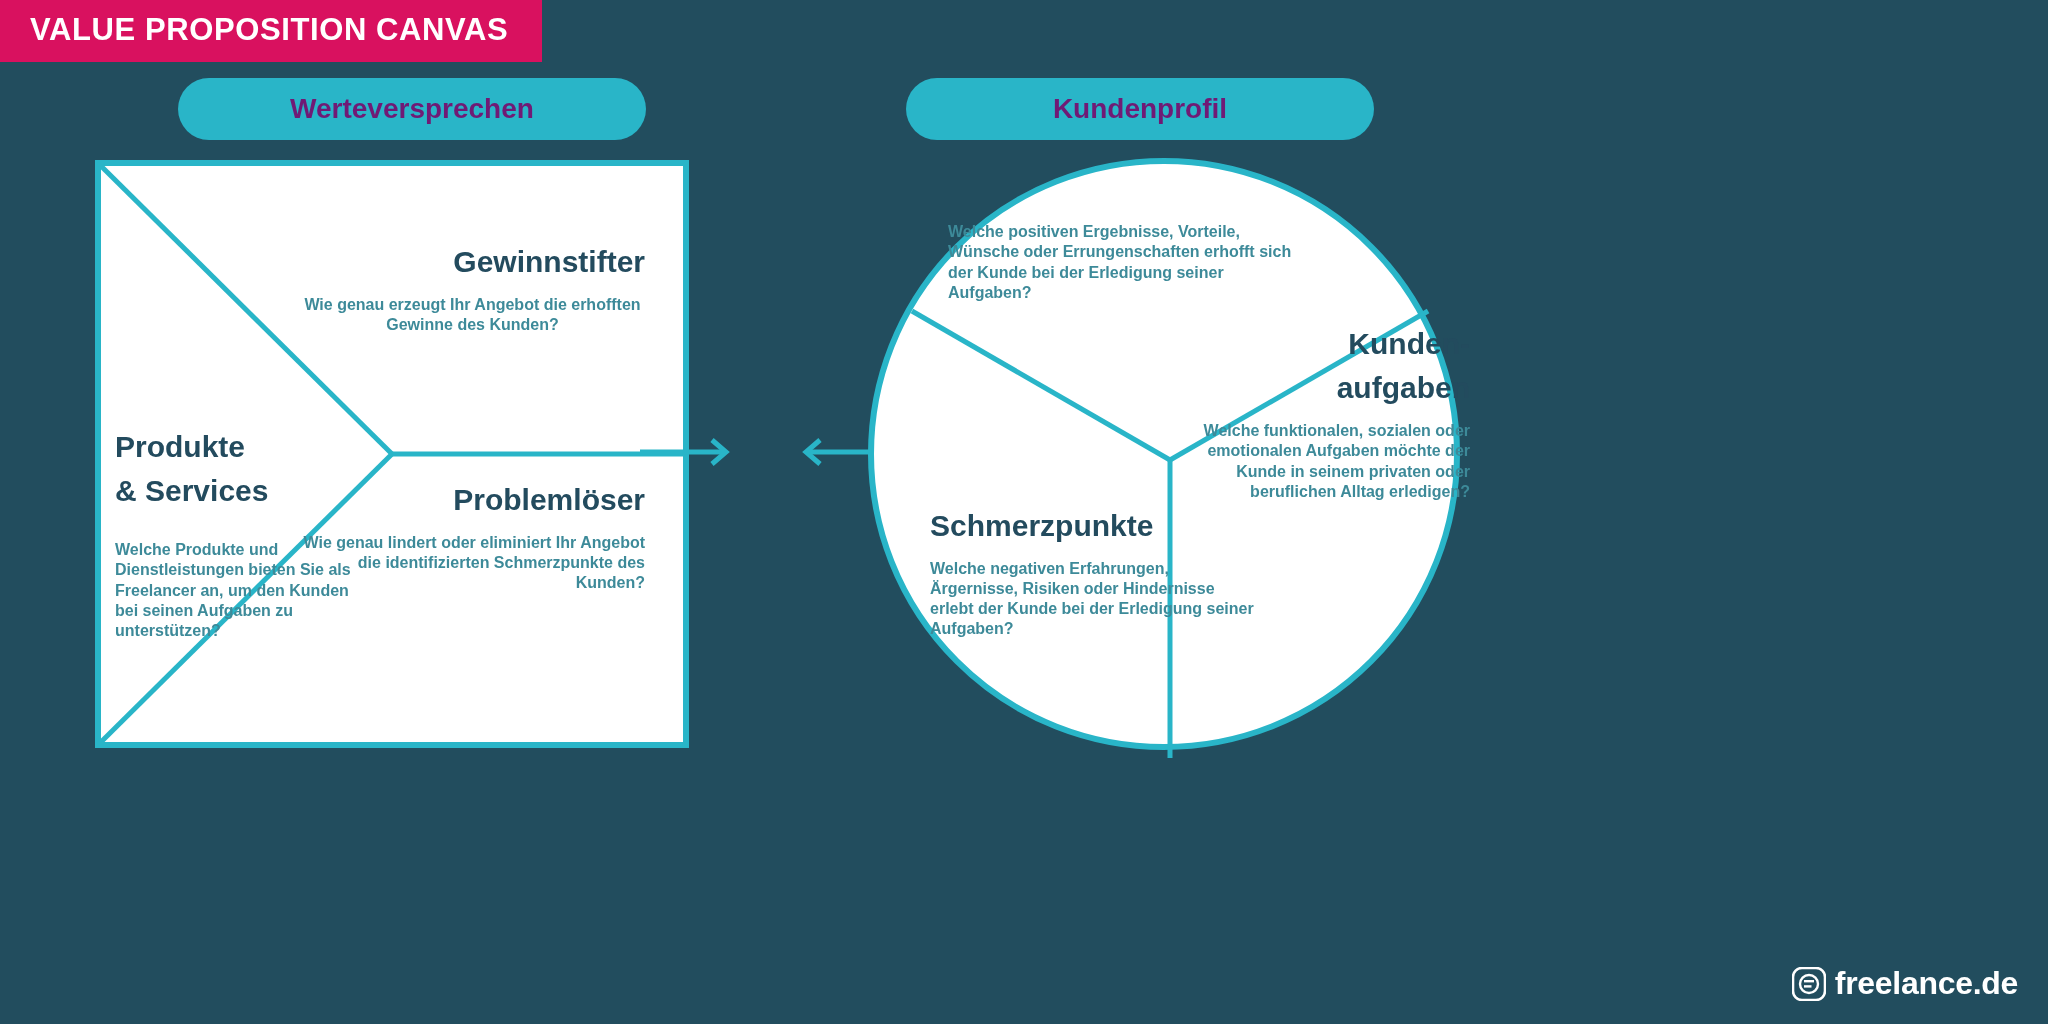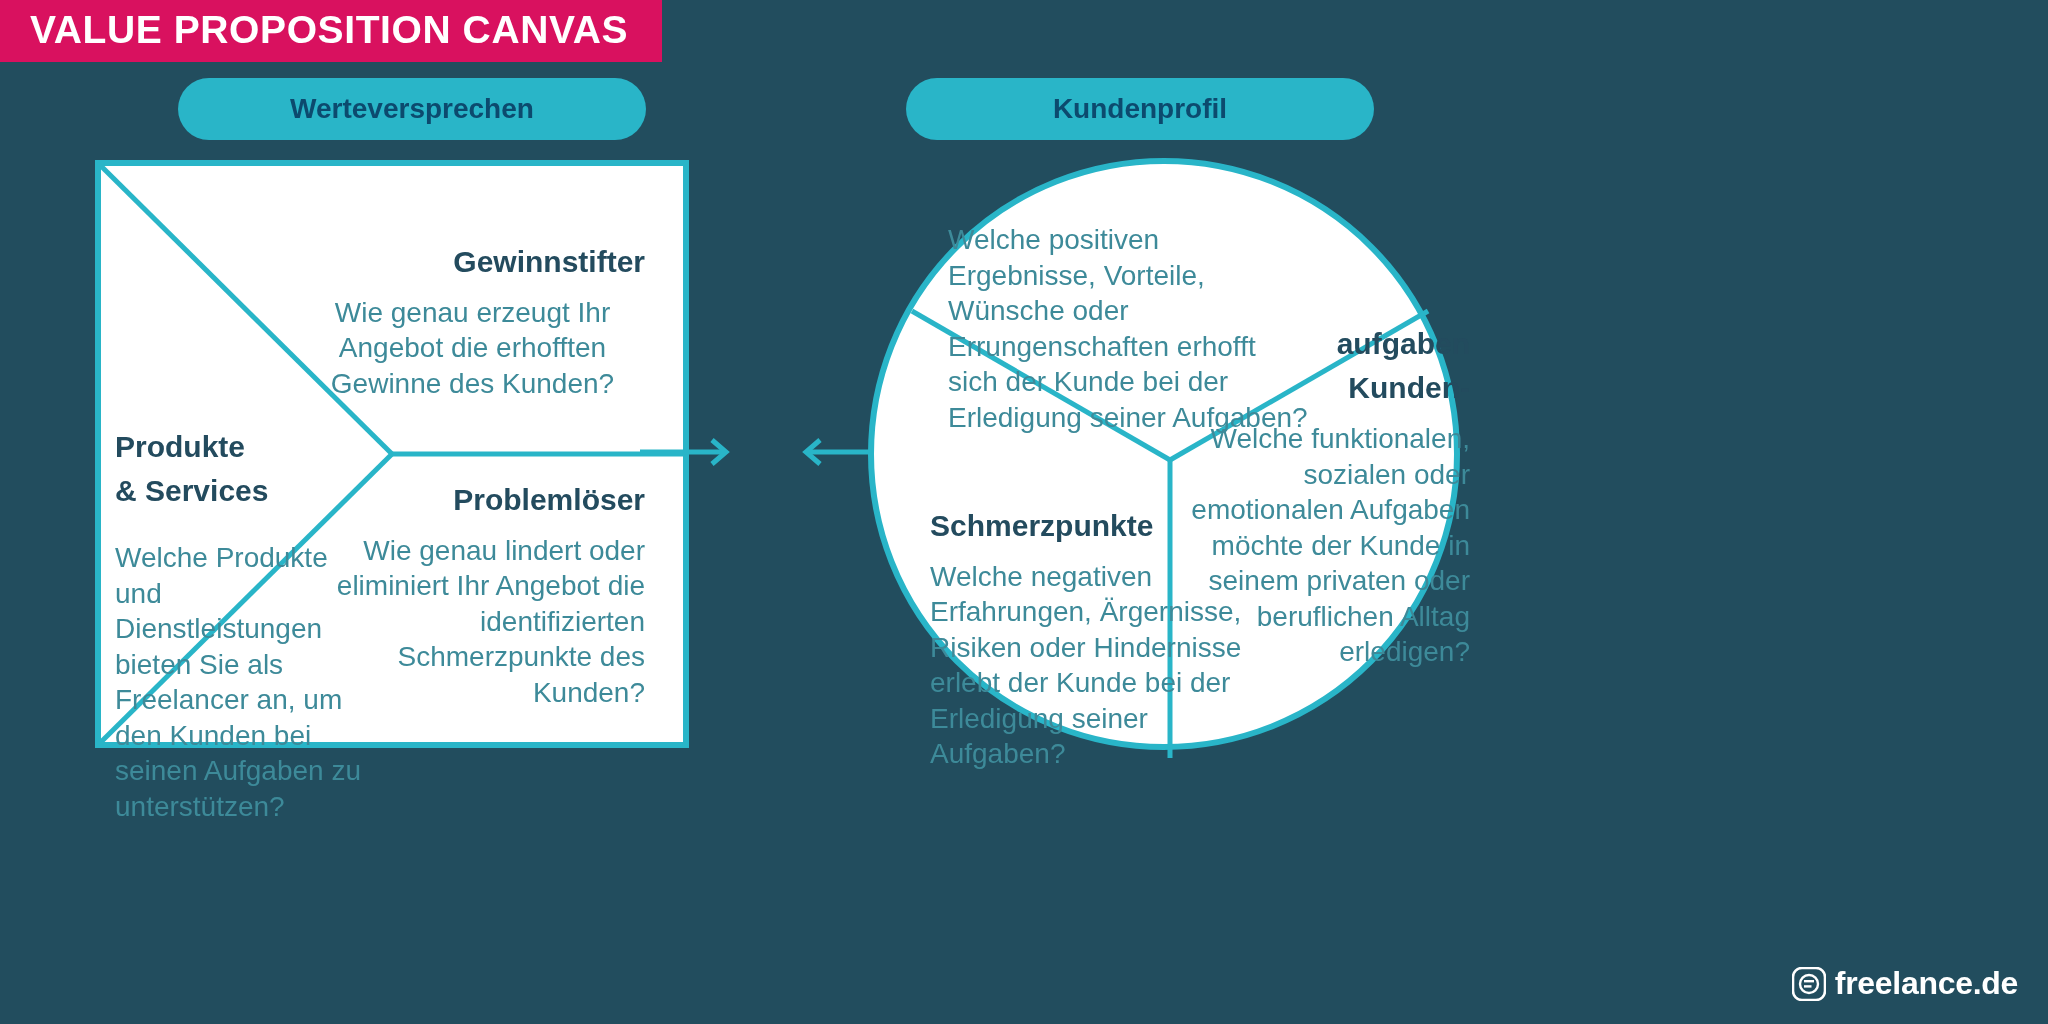--- a/index.html
+++ b/index.html
@@ -10,47 +10,47 @@
     overflow:hidden;position:relative;
   }
   .banner{
     position:absolute;left:0;top:0;
     background:#d9115f;
     padding:14px 34px 16px 30px;
     box-sizing:border-box;height:62px;
     display:flex;align-items:center;
   }
   .banner span{
-    color:#fff;font-size:39px;font-weight:bold;
+    color:#fff;font-size:31px;font-weight:bold;
     letter-spacing:0.6px;
   }
   .pill{
     position:absolute;height:62px;border-radius:31px;
     background:#29b5c8;display:flex;align-items:center;justify-content:center;
   }
-  .pill span{color:#0c4a6e;font-size:28px;font-weight:bold;}
+  .pill span{color:#701a75;font-size:28px;font-weight:bold;}
   #pill-left{left:178px;top:78px;width:468px;}
   #pill-right{left:906px;top:78px;width:468px;}
 
   
   #vp-square{
     position:absolute;left:95px;top:160px;width:594px;height:588px;
     background:#fff;border:6px solid #29b5c8;box-sizing:border-box;
   }
   #vp-square svg{position:absolute;left:0;top:0;}
 
   
   #cp-circle{
     position:absolute;left:868px;top:158px;width:592px;height:592px;
     border-radius:50%;background:#fff;border:6px solid #29b5c8;box-sizing:border-box;
   }
   #cp-circle svg{position:absolute;left:-6px;top:-6px;}
 
   .h-title{color:#234b5e;font-weight:bold;font-size:30px;line-height:1.45;}
-  .h-body{color:#3d8a99;font-size:28px;line-height:1.27;}
+  .h-body{color:#3d8a99;font-size:16px;line-height:1.27;font-weight:bold;}
 
   .blk{position:absolute;}
 
   
   #blk-produkte{left:115px;top:425px;width:250px;}
   #blk-produkte .h-body{margin-top:28px;}
   #blk-gewinnstifter{left:300px;top:240px;width:345px;text-align:right;}
   #blk-gewinnstifter .h-body{margin-top:11px;text-align:center;}
   #blk-problemloeser{left:300px;top:478px;width:345px;text-align:right;}
   #blk-problemloeser .h-body{margin-top:11px;}
@@ -131,22 +131,22 @@
     <line x1="302" y1="302" x2="302" y2="4" stroke="#29b5c8" stroke-width="5" transform="rotate(-60 302 302)"></line>
   </svg>
 </div>
 
 <div class="blk" id="blk-gewinn">
   <div class="h-body">Welche positiven Ergebnisse, Vorteile, Wünsche oder Errungenschaften erhofft sich der Kunde bei der Erledigung seiner Aufgaben?</div>
 </div>
 
 <div class="blk" id="blk-kunden">
   <div class="h-title">
+    <div>Kunden-</div>
     <div>aufgaben</div>
-    <div>Kunden-</div>
   </div>
   <div class="h-body">Welche funktionalen, sozialen oder emotionalen Aufgaben möchte der Kunde in seinem privaten oder beruflichen Alltag erledigen?</div>
 </div>
 
 <div class="blk" id="blk-schmerz">
   <div class="h-title">Schmerzpunkte</div>
   <div class="h-body">Welche negativen Erfahrungen, Ärgernisse, Risiken oder Hindernisse erlebt der Kunde bei der Erledigung seiner Aufgaben?</div>
 </div>
 
 <div id="logo">

